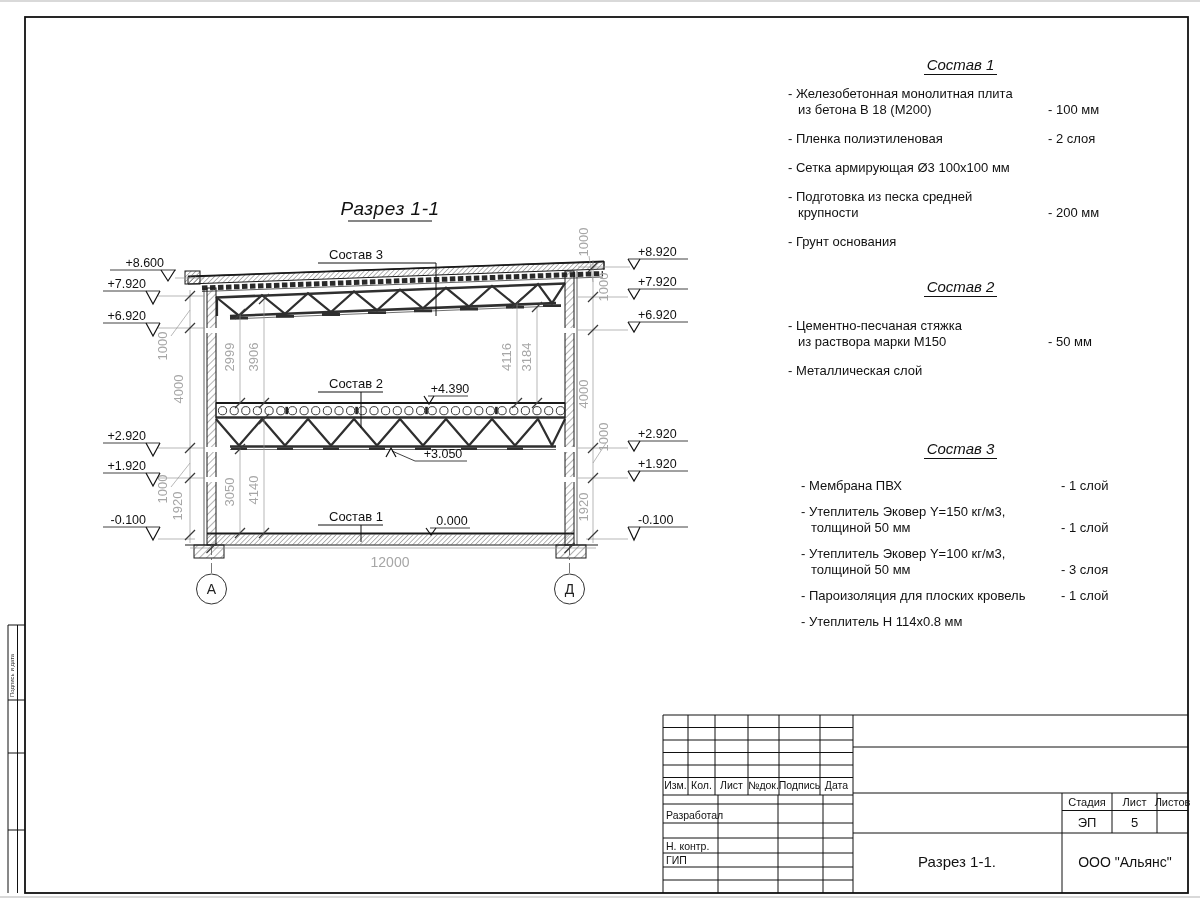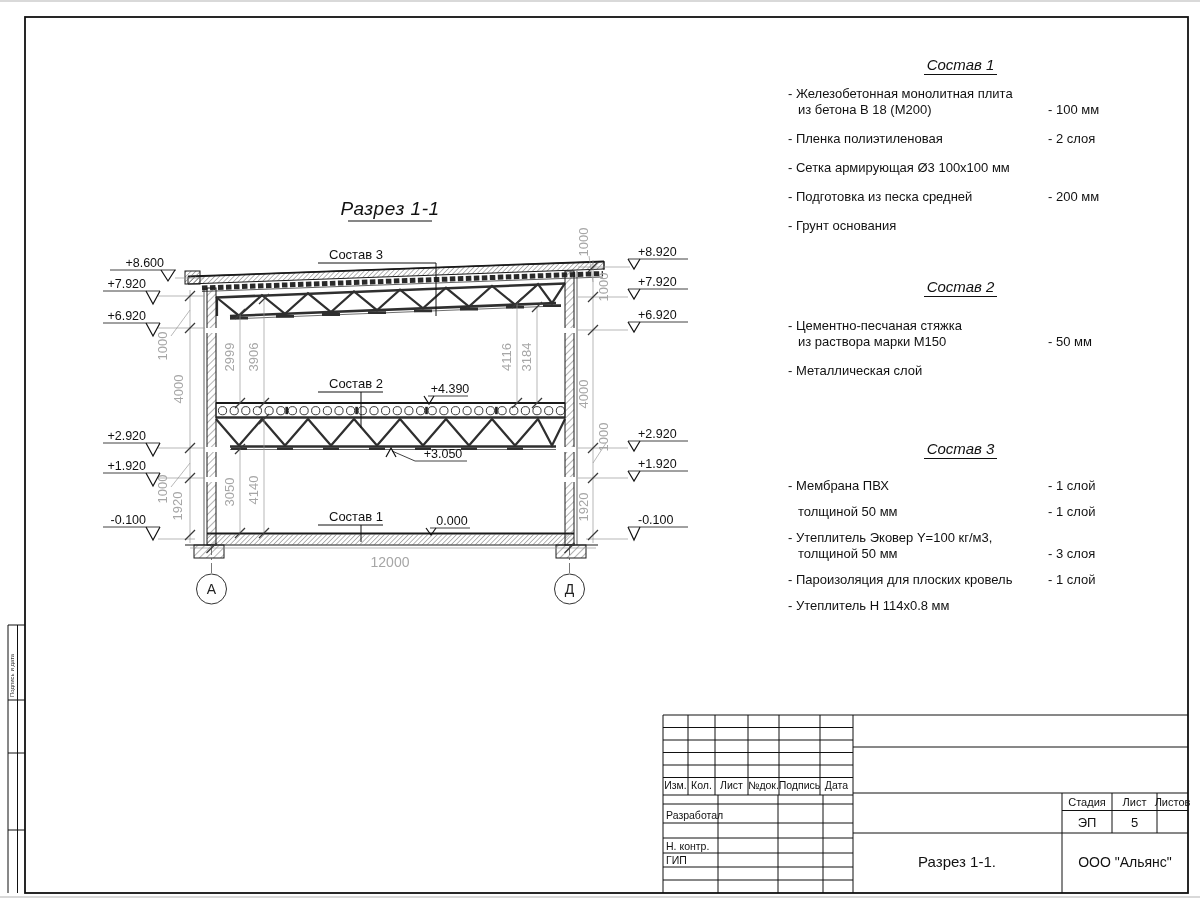--- a/index.html
+++ b/index.html
@@ -23,21 +23,21 @@
   .tborg{font-size:14px;fill:#111;}
   .strip{font-size:6px;fill:#333;}
   #core-circles circle{fill:none;stroke:#222;stroke-width:.9;}
   .comp{position:absolute;left:788px;width:345px;color:#111;}
   .comp-title{text-align:center;font-size:15px;font-style:italic;line-height:19px;}
   .comp-title span{border-bottom:1px solid #111;padding:0 3px 1px;}
   .c1 .comp-title{margin-bottom:12px;}
   .c2 .comp-title{margin-bottom:22px;}
   .c3 .comp-title{margin-bottom:20px;}
   .ci{position:relative;font-size:13px;line-height:16px;margin-bottom:13px;}
-  .c3 .ci{margin-bottom:10px;}
+  .c3 .ci{margin-bottom:10px;margin-left:13px;}
   .ci .l2{margin-left:10px;}
   .ci .val{position:absolute;left:260px;bottom:0;white-space:nowrap;}
 </style>
 </head>
 <body>
 
 <div class="page">
   <div class="edge-top"></div>
   <div class="edge-bottom"></div>
 
@@ -339,20 +339,21 @@
       <div class="l2"></div>
       <span class="val">- 2 слоя</span>
     </div>
     <div class="ci">
       <div class="l1">- Сетка армирующая Ø3 100х100 мм</div>
       <div class="l2"></div>
       <span class="val"></span>
     </div>
     <div class="ci">
       <div class="l1">- Подготовка из песка средней</div>
+      <div class="l2">крупности</div>
       <span class="val">- 200 мм</span>
     </div>
     <div class="ci">
       <div class="l1">- Грунт основания</div>
       <div class="l2"></div>
       <span class="val"></span>
     </div>
   </div>
 
   <div class="comp c2" style="top:277px">
@@ -370,20 +371,21 @@
   </div>
 
   <div class="comp c3" style="top:439px">
     <div class="comp-title"><span>Состав 3</span></div>
     <div class="ci">
       <div class="l1">- Мембрана ПВХ</div>
       <div class="l2"></div>
       <span class="val">- 1 слой</span>
     </div>
     <div class="ci">
+      <div class="l1">- Утеплитель Эковер Y=150 кг/м3,</div>
       <div class="l2">толщиной 50 мм</div>
       <span class="val">- 1 слой</span>
     </div>
     <div class="ci">
       <div class="l1">- Утеплитель Эковер Y=100 кг/м3,</div>
       <div class="l2">толщиной 50 мм</div>
       <span class="val">- 3 слоя</span>
     </div>
     <div class="ci">
       <div class="l1">- Пароизоляция для плоских кровель</div>

